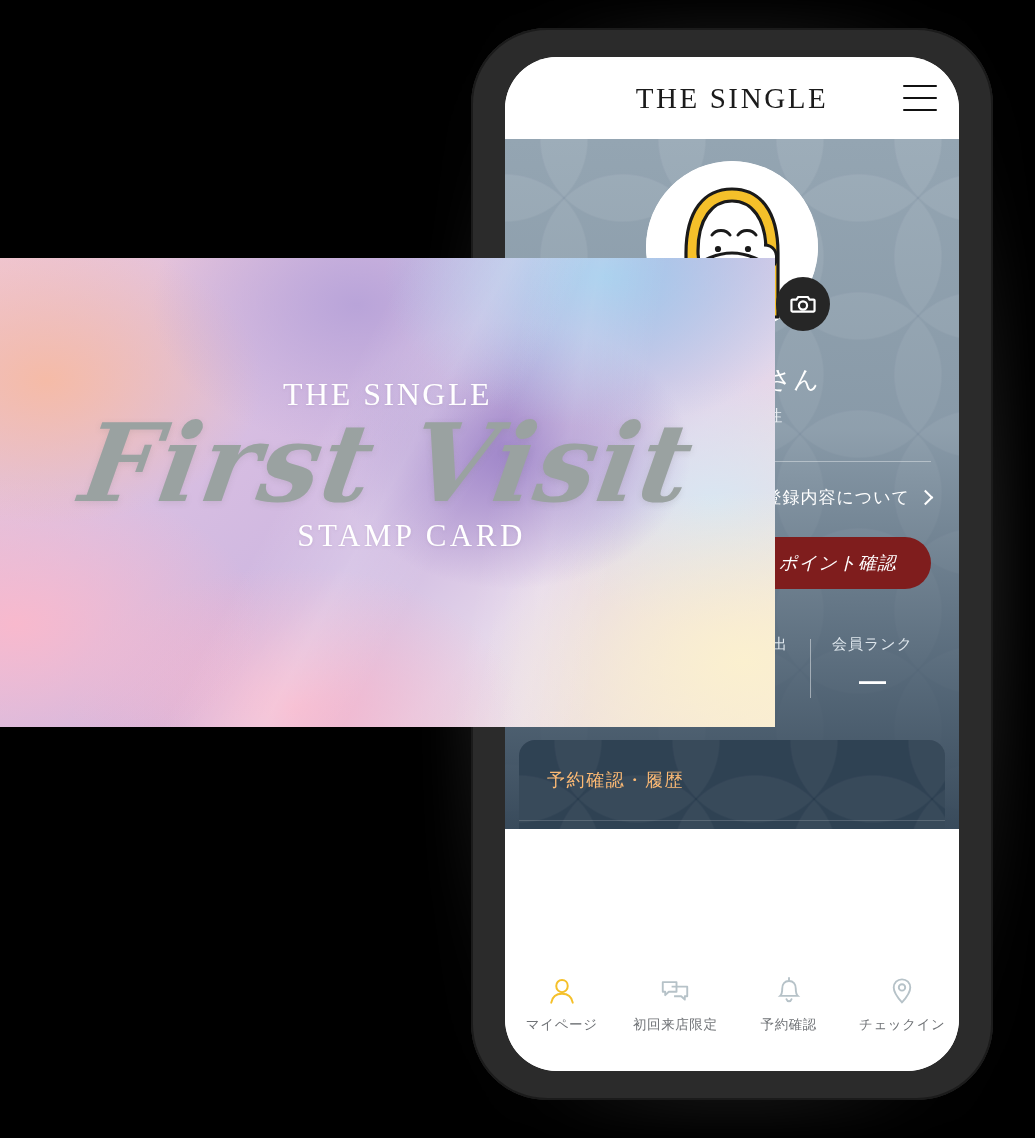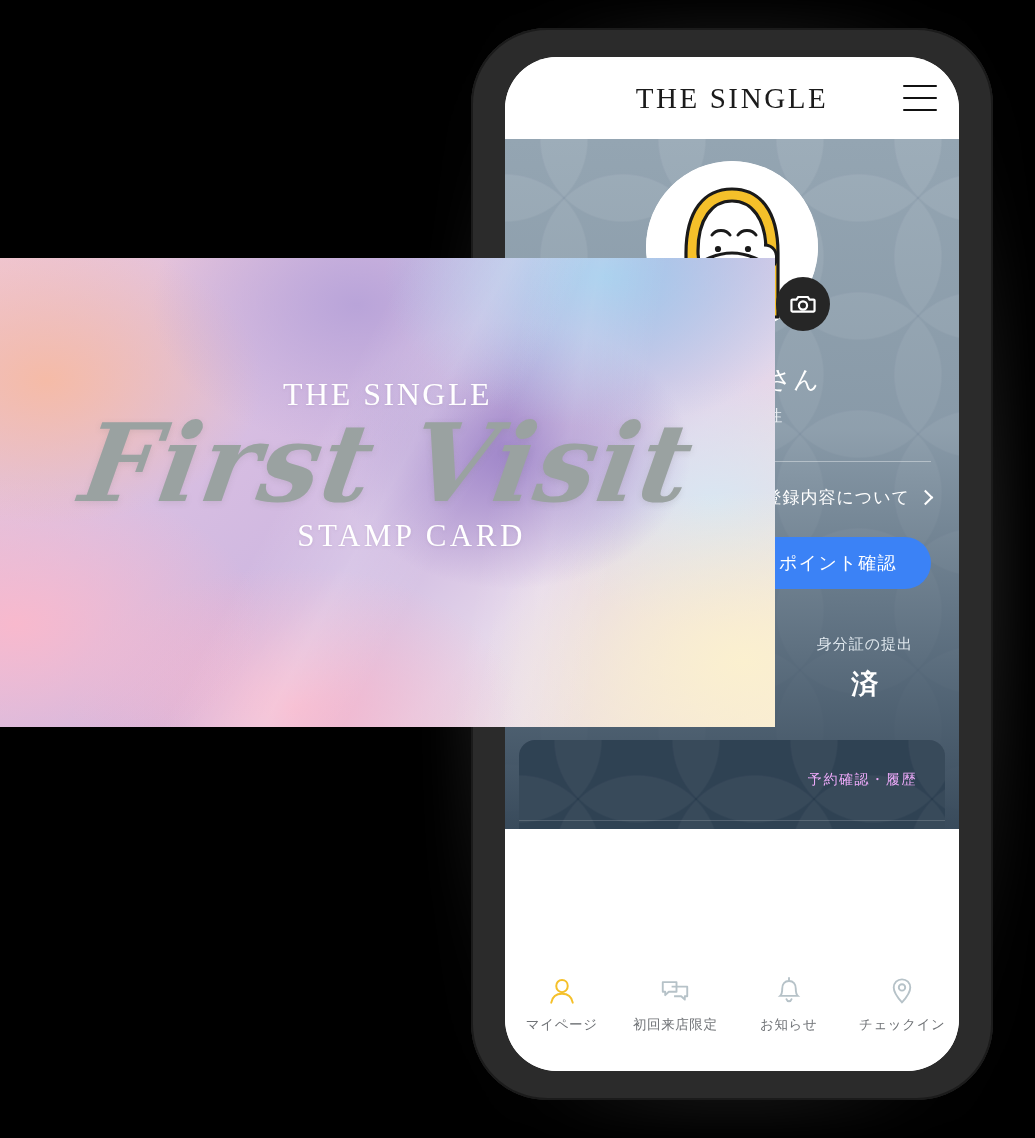--- a/index.html
+++ b/index.html
@@ -198,29 +198,30 @@
     border-top: 2.2px solid #fff;
     transform: rotate(45deg);
   }
 
   .confirm-row {
     margin: 28px 28px 0;
     display: flex;
     justify-content: flex-end;
   }
   .confirm-btn {
-    background: #3b82f6;
+    background: #7f1d1d;
     color: #ffffff;
     border: none;
     border-radius: 26px;
     padding: 14px 34px;
     font-size: 18px;
     letter-spacing: 1.4px;
     font-family: inherit;
     cursor: pointer;
+    font-style: italic;
   }
 
   .stats-row {
     margin: 46px 24px 0;
     display: flex;
     justify-content: flex-end;
     align-items: stretch;
   }
   .stat-cell {
     padding: 0 22px;
@@ -266,25 +267,24 @@
     background-size: 118px 118px;
     pointer-events: none;
   }
   .menu-item {
     position: relative;
     z-index: 2;
     height: 80px;
     display: flex;
     align-items: center;
     padding: 0 28px;
-    color: #f0abfc;
-    font-size: 14px;
+    color: #fdba74;
+    font-size: 18px;
     letter-spacing: 1.6px;
     cursor: pointer;
-    justify-content: flex-end;
   }
   .menu-item + .menu-item { border-top: 1px solid rgba(255,255,255,0.17); }
 
   
   .tabbar {
     position: absolute;
     left: 0; right: 0; bottom: 0;
     height: 110px;
     background: #ffffff;
     display: flex;
@@ -448,20 +448,24 @@
 
           <div class="confirm-row">
             <button class="confirm-btn">ポイント確認</button>
           </div>
 
           <div class="stats-row">
             <div class="stat-cell">
               <div class="stat-label">身分証の提出</div>
               <div class="stat-value">済</div>
             </div>
+            <div class="stat-cell">
+              <div class="stat-label">会員ランク</div>
+              <div class="stat-value">—</div>
+            </div>
           </div>
 
           <div class="menu-card">
             <div class="menu-card-pattern"></div>
             <div class="menu-item">
               <span>予約確認・履歴</span>
             </div>
             <div class="menu-item">
               
               
@@ -488,21 +492,21 @@
           </svg>
           <span class="tab-label">初回来店限定</span>
         </div>
 
 
         <div class="tab">
           <svg viewBox="0 0 34 34" width="32" height="32" fill="none" stroke="#B6C2C8" stroke-width="2" stroke-linecap="round">
             <path d="M17 6.4c-4.6 0-7.2 3.4-7.2 8.2 0 5.6-2.2 7.6-2.2 7.6h18.8s-2.2-2-2.2-7.6c0-4.8-2.6-8.2-7.2-8.2Z"></path>
             <path d="M17 3.2v3.2M14.3 25.6c.5 1.5 1.5 2.3 2.7 2.3s2.2-.8 2.7-2.3"></path>
           </svg>
-          <span class="tab-label">お知らせ</span>
+          <span class="tab-label">予約確認</span>
         </div>
 
         <div class="tab">
           <svg viewBox="0 0 34 34" width="32" height="32" fill="none" stroke="#B6C2C8" stroke-width="2" stroke-linejoin="round">
             <path d="M17 4.6c5 0 8.8 3.8 8.8 8.8 0 6.2-8.8 15.8-8.8 15.8S8.2 19.6 8.2 13.4c0-5 3.8-8.8 8.8-8.8Z"></path>
             <circle cx="17" cy="13.2" r="3.4"></circle>
           </svg>
           <span class="tab-label">チェックイン</span>
         </div>
 

